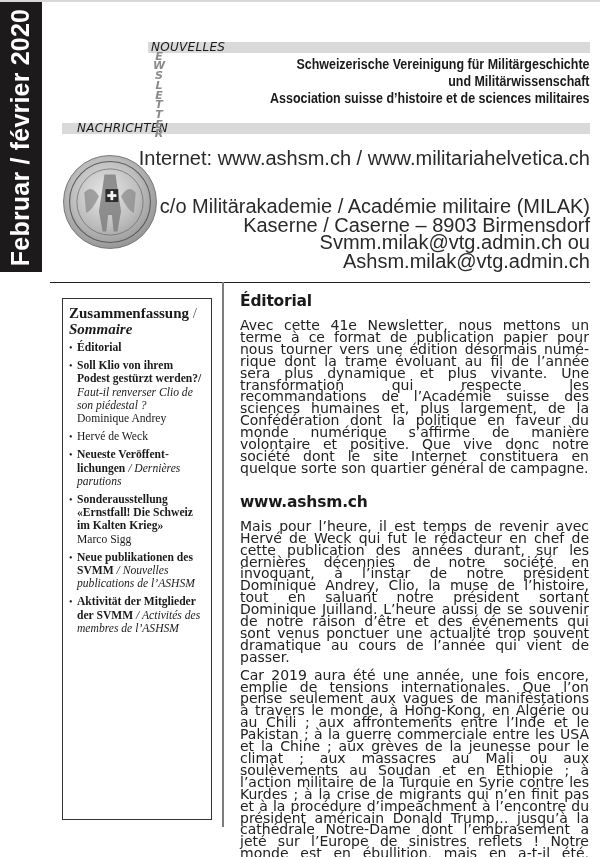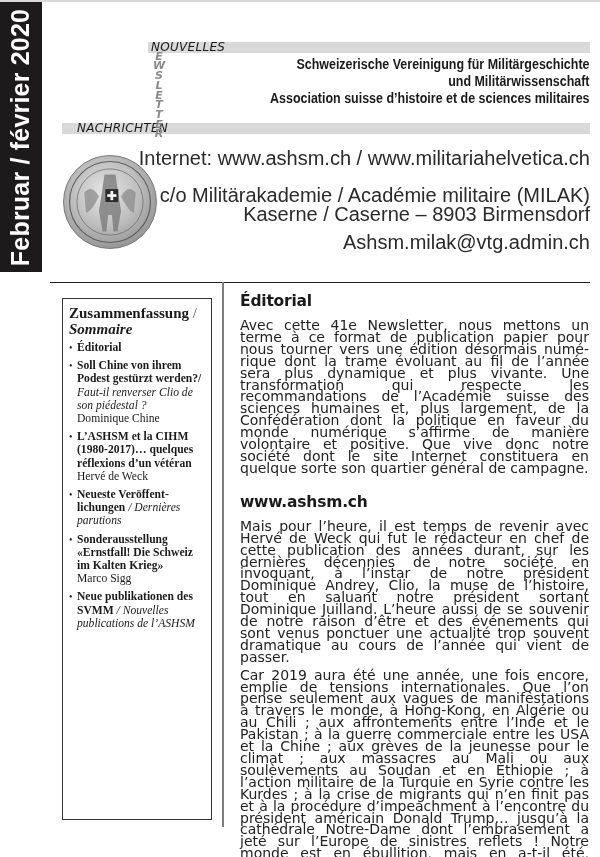--- a/index.html
+++ b/index.html
@@ -49,21 +49,21 @@
     border: 1px solid #7a7a7a;
   }
   .coin svg { width: 100%; height: 100%; }
 
   .contact {
     position: absolute; right: 10px; text-align: right;
     font-family: "Liberation Sans", sans-serif; font-size: 20px; color: #2a2a2a; line-height: 19px;
     white-space: nowrap;
   }
   .contact-internet { top: 149px; }
-  .contact-address { top: 186px; }
+  .contact-address { top: 197px; }
   .contact-email { top: 233px; }
 
   
   .h-rule { position: absolute; left: 50px; top: 282px; width: 540px; height: 1px; background: #222; }
   .v-rule { position: absolute; left: 222px; top: 282px; width: 2px; height: 545px; background: #7d7d7d; }
 
   
   .toc {
     position: absolute; left: 62px; top: 298px; width: 150px; height: 522px;
     border: 1px solid #333; padding: 6px 5px 16px 6px;
@@ -132,38 +132,40 @@
     <path d="M78 40 Q70 30 62 44 Q70 60 76 62 Z" fill="#888" opacity="0.7"></path>
   </svg>
 </div>
 
 <div class="contact contact-internet">Internet: www.ashsm.ch / www.militariahelvetica.ch</div>
 <div class="contact contact-address">
   <div>c/o Militärakademie / Académie militaire (MILAK)</div>
   <div>Kaserne / Caserne – 8903 Birmensdorf</div>
 </div>
 <div class="contact contact-email">
+  <div>Svmm.milak@vtg.admin.ch ou</div>
   <div>Ashsm.milak@vtg.admin.ch</div>
 </div>
 
 <div class="h-rule"></div>
 <div class="v-rule"></div>
 
 <div class="toc">
   <div class="toc-title">
     <span>Zusammenfassung</span><span class="slash"> /</span><br>
     <span class="fr">Sommaire</span>
   </div>
   <ul class="toc-list">
     <li class="toc-item"><span class="de">Éditorial</span></li>
-    <li class="toc-item"><span class="de">Soll Chine von ihrem Podest gestürzt werden?/ </span><span class="fr">Faut-il renverser Clio de son piédestal ?</span><span class="author">Dominique Chine</span></li>
-    <li class="toc-item"><span class="de">L’ASHSM et la CIHM (1980-2017)… quelques réflexions d’un vétéran</span><span class="author">Hervé de Weck</span></li>
+    <li class="toc-item"><span class="de">Soll Klio von ihrem Podest gestürzt werden?/ </span><span class="fr">Faut-il renverser Clio de son piédestal ?</span><span class="author">Dominique Andrey</span></li>
+    <li class="toc-item"><span class="author">Hervé de Weck</span></li>
     <li class="toc-item"><span class="de">Neueste Veröffent-lichungen </span><span class="fr">/ Dernières parutions</span></li>
     <li class="toc-item"><span class="de">Sonderausstellung «Ernstfall! Die Schweiz im Kalten Krieg»</span><span class="author">Marco Sigg</span></li>
     <li class="toc-item"><span class="de">Neue publikationen des SVMM </span><span class="fr">/ Nouvelles publications de l’ASHSM</span></li>
+    <li class="toc-item"><span class="de">Aktivität der Mitglieder der SVMM </span><span class="fr">/ Activités des membres de l’ASHSM</span></li>
   </ul>
 </div>
 
 <div class="main">
   <h2>Éditorial</h2>
   <p>Avec cette 41e Newsletter, nous mettons un terme à ce format de pu­blication papier pour nous tourner vers une édition désormais numé­rique dont la trame évoluant au fil de l’année sera plus dynamique et plus vivante. Une transformation qui respecte les recommandations de l’Académie suisse des sciences humaines et, plus largement, de la Confédération dont la politique en faveur du monde numérique s’af­firme de manière volontaire et positive. Que vive donc notre société dont le site Internet constituera en quelque sorte son quartier général de campagne.</p>
   <h2 class="sec-web">www.ashsm.ch</h2>
   <p>Mais pour l’heure, il est temps de revenir avec Hervé de Weck qui fut le rédacteur en chef de cette publication des années durant, sur les dernières décennies de notre société en invoquant, à l’instar de notre président Dominique Andrey, Clio, la muse de l’histoire, tout en saluant notre président sortant Dominique Juilland. L’heure aussi de se sou­venir de notre raison d’être et des événements qui sont venus ponctuer une actualité trop souvent dramatique au cours de l’année qui vient de passer.</p>
   <p>Car 2019 aura été une année, une fois encore, emplie de tensions internationales. Que l’on pense seulement aux vagues de manifesta­tions à travers le monde, à Hong-Kong, en Algérie ou au Chili ; aux affrontements entre l’Inde et le Pakistan ; à la guerre commerciale entre les USA et la Chine ; aux grèves de la jeunesse pour le climat ; aux massacres au Mali ou aux soulèvements au Soudan et en Éthiopie ; à l’action militaire de la Turquie en Syrie contre les Kurdes ; à la crise de migrants qui n’en finit pas et à la procédure d’impeach­ment à l’encontre du président américain Donald Trump… jusqu’à la cathédrale Notre-Dame dont l’embrasement a jeté sur l’Europe de sinistres reflets ! Notre monde est en ébullition, mais en a-t-il été, seulement une fois, autrement ? Prendre un peu de recul, une distance que seule l’histoire est à même d’offrir, nous mène inévitablement à mesurer les évolutions en cours sur les cinq continents et à constater que les promesses auxquelles d’aucun avaient rêvé à la sortie du cauchemar de la Seconde guerre mondiale peinent encore, quelques</p>
 </div>

